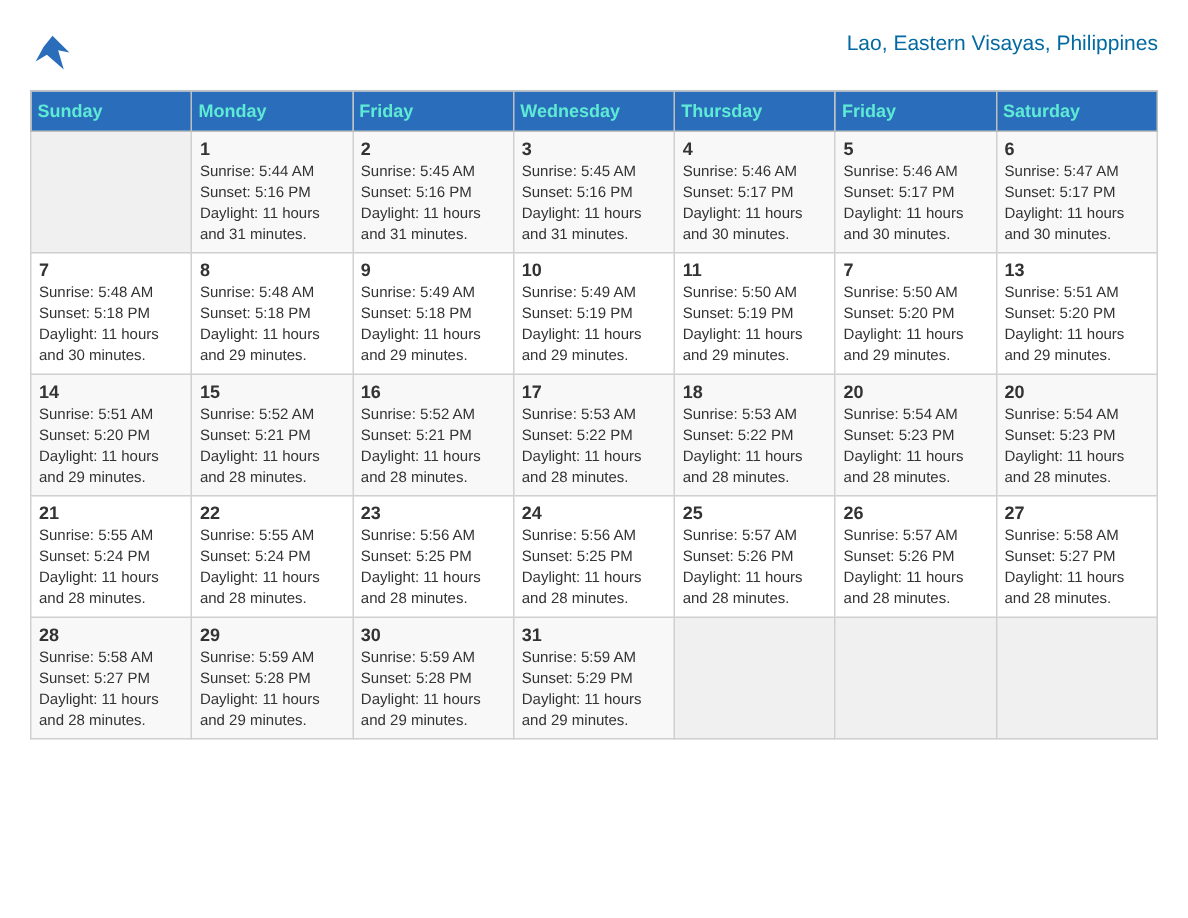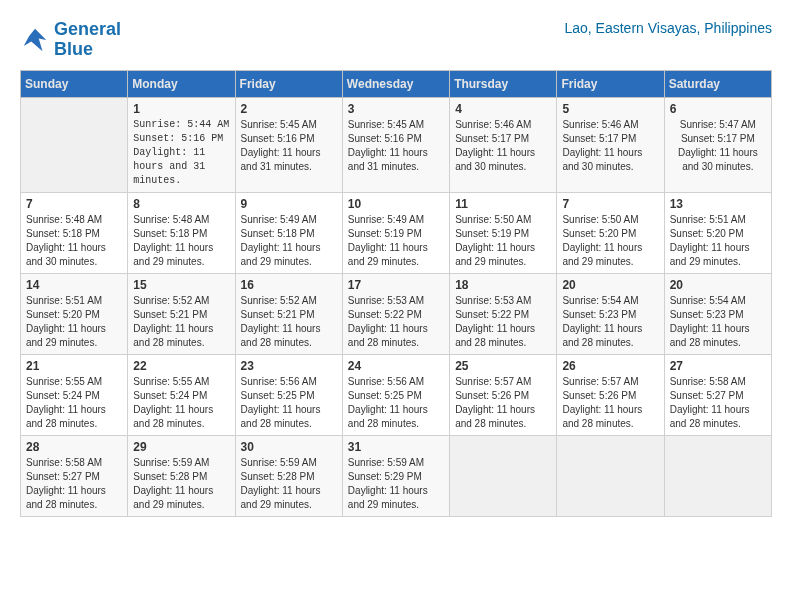--- a/index.html
+++ b/index.html
@@ -47,21 +47,21 @@
       color: #0369a1;
       font-weight: normal;
     }
     table {
       width: 100%;
       border-collapse: collapse;
       font-size: 11px;
     }
     thead tr th {
       background-color: #2a6ebb;
-      color: #e5e5e5;
+      color: #5eead4;
       padding: 6px 4px;
       text-align: left;
       font-size: 12px;
       font-weight: bold;
       border: 1px solid #c0c0c0;
     }
     tbody tr td {
       border: 1px solid #d0d0d0;
       vertical-align: top;
       padding: 4px 5px;
@@ -91,23 +91,20 @@
     }
   </style>
 </head>
 <body>
 
 <div class="header">
   <div class="logo">
     <svg class="logo-bird" viewBox="0 0 40 40">
       <polygon points="20,5 35,20 25,18 30,35 15,22 5,28 12,15" fill="#2a6ebb"></polygon>
     </svg>
-    <div class="logo-text">
-      <span>General</span><br><span>Blue</span>
-    </div>
   </div>
   <div class="title-block">
     <h2>Lao, Eastern Visayas, Philippines</h2>
   </div>
 </div>
 
 <table>
   <thead>
     <tr>
     <th>Sunday</th>
@@ -117,21 +114,21 @@
         <th>Thursday</th>
         <th>Friday</th>
         <th>Saturday</th>
       </tr>
   </thead>
   <tbody id="calendar-body">
   <tr>
         <td class="empty-cell"></td>
         <td>
           <span class="day-num">1</span>
-          <div class="day-info" style="white-space: pre-line; font-family: Liberation Mono, monospace;">Sunrise: 5:44 AM
+          <div class="day-info" style="white-space: pre-line;">Sunrise: 5:44 AM
 Sunset: 5:16 PM
 Daylight: 11 hours and 31 minutes.</div>
         </td>
         <td>
           <span class="day-num">2</span>
           <div class="day-info" style="white-space: pre-line;">Sunrise: 5:45 AM
 Sunset: 5:16 PM
 Daylight: 11 hours and 31 minutes.</div>
         </td>
         <td>
@@ -147,21 +144,21 @@
 Daylight: 11 hours and 30 minutes.</div>
         </td>
         <td>
           <span class="day-num">5</span>
           <div class="day-info" style="white-space: pre-line;">Sunrise: 5:46 AM
 Sunset: 5:17 PM
 Daylight: 11 hours and 30 minutes.</div>
         </td>
         <td>
           <span class="day-num">6</span>
-          <div class="day-info" style="white-space: pre-line; text-align: center;">Sunrise: 5:47 AM
+          <div class="day-info" style="white-space: pre-line;">Sunrise: 5:47 AM
 Sunset: 5:17 PM
 Daylight: 11 hours and 30 minutes.</div>
         </td>
       </tr>
       <tr>
         <td>
           <span class="day-num">7</span>
           <div class="day-info" style="white-space: pre-line;">Sunrise: 5:48 AM
 Sunset: 5:18 PM
 Daylight: 11 hours and 30 minutes.</div>

